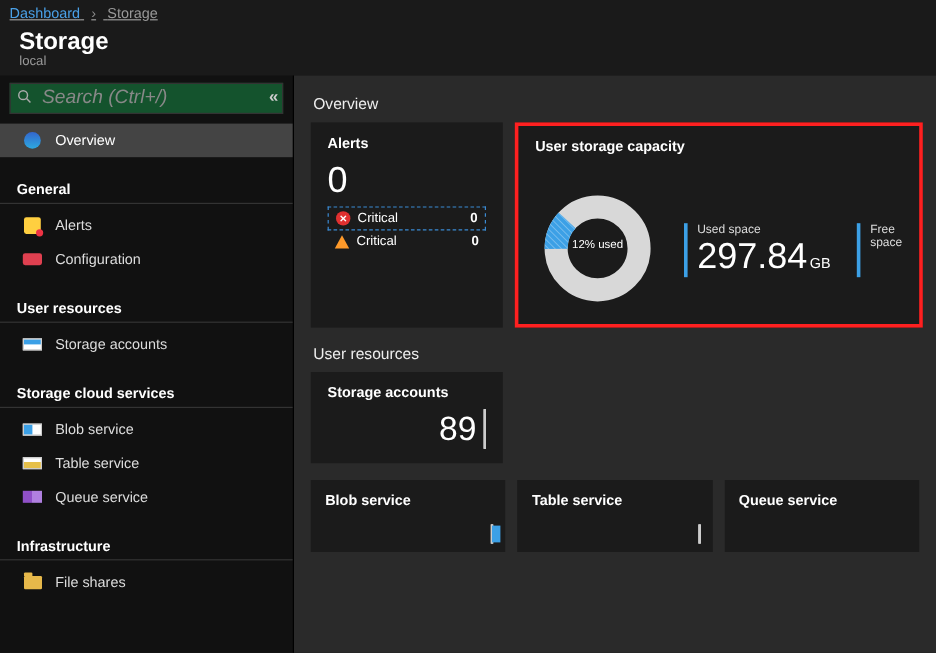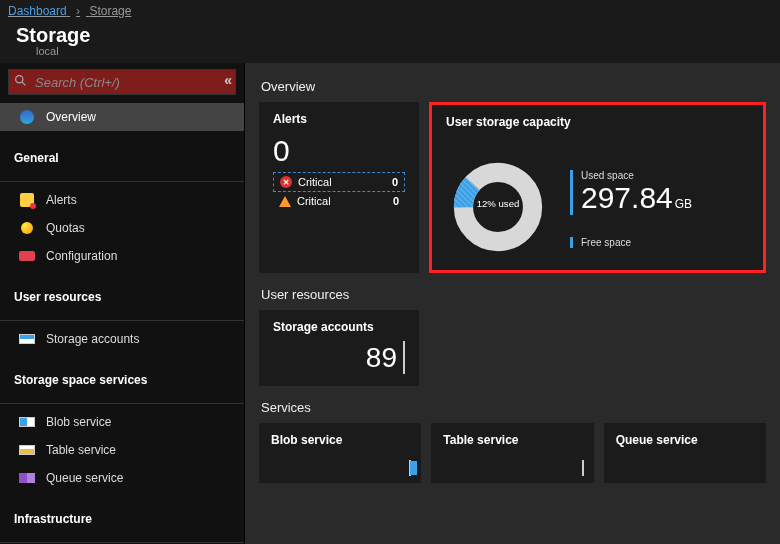--- a/index.html
+++ b/index.html
@@ -6,39 +6,39 @@
   body { background:#1a1a1a; color:#ccc; font-family:"Segoe UI",Arial,sans-serif; font-size:12px; width:780px; height:544px; overflow:hidden; position:relative; }
 
   
   .breadcrumb { padding:4px 8px; font-size:12px; color:#999;text-decoration:underline; }
   .breadcrumb a { color:#4aa0e6; text-decoration:none; }
   .breadcrumb .sep { margin:0 6px; color:#888; }
 
   
   .header { padding:2px 8px 6px 16px; }
   .header h1 { color:#fff; font-size:20px; font-weight:600; }
-  .header .sub { color:#999; font-size:11px; margin-top:-2px;margin-left:20px; }
+  .header .sub { color:#999; font-size:11px; margin-top:-2px; }
 
   
   .main { display:flex; height:calc(100% - 58px); }
   .sidebar { width:245px; background:#111; border-right:1px solid #000; padding:6px 0 0 0; overflow-y:auto; }
   .content { flex:1; background:#2a2a2a; padding:10px 14px 0 14px; overflow-y:auto; }
 
   
   .search-wrap { position:relative; padding:0 8px 8px 8px; }
-  .search-input { width:100%; background:#7f1d1d; border:1px solid #333; color:#aaa; padding:4px 20px 4px 26px; font-size:13px; font-style:italic; height:26px; }
+  .search-input { width:100%; background:#14532d; border:1px solid #333; color:#aaa; padding:4px 20px 4px 26px; font-size:16px; font-style:italic; height:26px; }
   .search-input::placeholder { color:#888; font-style:italic; }
   .search-icon { position:absolute; left:14px; top:5px; color:#aaa; }
   .collapse-btn { position:absolute; right:12px; top:3px; color:#ccc; font-size:14px; font-weight:bold; cursor:pointer; }
 
   
   .nav-item { display:flex; align-items:center; padding:6px 10px 6px 18px; cursor:pointer; color:#ddd; }
   .nav-item.active { background:#444; color:#fff; }
   .nav-item .icon { width:18px; height:16px; margin-right:10px; display:inline-flex; align-items:center; justify-content:center; }
-  .section-header { color:#fff; font-weight:600; font-size:12px; padding:10px 10px 16px 14px; border-bottom:1px solid #333; margin-bottom:4px; margin-top:10px; }
+  .section-header { color:#fff; font-weight:600; font-size:12px; padding:10px 10px 4px 14px; border-bottom:1px solid #333; margin-bottom:4px; margin-top:10px; }
 
   
   .ico-overview{width:14px;height:14px;border-radius:50%;background:linear-gradient(#36c,#2da9e0);}
   .ico-alerts{width:14px;height:14px;background:#ffcf40;border-radius:2px;position:relative;}
   .ico-alerts::after{content:"";position:absolute;right:-2px;bottom:-2px;width:6px;height:6px;border-radius:50%;background:#e34;}
   .ico-quotas{width:12px;height:12px;border-radius:50%;background:radial-gradient(circle at 30% 30%,#ffeb3b,#ff9800);}
   .ico-config{width:16px;height:10px;background:#e04050;border-radius:2px;}
   .ico-storage{width:16px;height:10px;background:#fff;border:1px solid #ccc;position:relative;}
   .ico-storage::after{content:"";position:absolute;top:0;left:0;right:0;height:4px;background:#3ca0e6;}
   .ico-blob{width:16px;height:10px;background:#fff;border:1px solid #ccc;position:relative;}
@@ -63,21 +63,21 @@
   .alert-row .lbl { margin-left:6px; flex:1; }
   .alert-row .val { margin-left:10px; font-weight:600; }
   .badge-crit{width:12px;height:12px;border-radius:50%;background:#e03030;display:inline-flex;align-items:center;justify-content:center;color:#fff;font-size:8px;font-weight:bold;}
   .badge-warn{width:0;height:0;border-left:6px solid transparent;border-right:6px solid transparent;border-bottom:11px solid #ff9a2a;display:inline-block;}
 
   
   .capacity-card { flex:1; display:flex; gap:16px; align-items:center; }
   .cap-highlight { border:3px solid #ff2020; }
   .donut-wrap{margin-left:4px;margin-top:6px;}
   .donut-center{font-size:10px;fill:#fff;text-anchor:middle;}
-  .cap-metrics{display:flex;flex-direction:column;gap:22px;margin-top:6px;justify-content:center;}
+  .cap-metrics{display:flex;flex-direction:row;gap:22px;margin-top:6px;justify-content:center;}
   .metric{border-left:3px solid #3ca0e6;padding-left:8px;}
   .metric .mlabel{font-size:10px;color:#ddd;}
   .metric .mval{font-size:30px;font-weight:400;color:#fff;}
   .metric .munit{font-size:12px;margin-left:2px;}
 
   
   .sa-card{flex:0 0 160px;}
   .sa-val{font-size:28px;font-weight:400;text-align:right;margin-top:4px;display:flex;align-items:center;justify-content:flex-end;gap:6px;}
 
   
@@ -123,40 +123,34 @@
 
     <div class="section-header">General</div>
     <div class="nav-item">
       <span class="icon">
           <span class="ico-alerts"></span>
         </span>
       <span>Alerts</span>
     </div>
     <div class="nav-item">
       <span class="icon">
-          <span class="ico-quotas"></span>
-        </span>
-      <span>Quotas</span>
-    </div>
-    <div class="nav-item">
-      <span class="icon">
           <span class="ico-config"></span>
         </span>
       <span>Configuration</span>
     </div>
 
     <div class="section-header">User resources</div>
     <div class="nav-item">
       <span class="icon">
           <span class="ico-storage"></span>
         </span>
       <span>Storage accounts</span>
     </div>
 
-    <div class="section-header">Storage space services</div>
+    <div class="section-header">Storage cloud services</div>
     <div class="nav-item">
       <span class="icon">
           <span class="ico-blob"></span>
         </span>
       <span>Blob service</span>
     </div>
     <div class="nav-item">
       <span class="icon">
           <span class="ico-table"></span>
         </span>
@@ -233,21 +227,20 @@
     <div class="cards-row">
       <div class="card sa-card">
         <div class="card-title">Storage accounts</div>
         <div class="sa-val">
           <span>89</span>
           <span class="icon"><span class="ico-storage" style="width:18px;height:12px;"></span></span>
         </div>
       </div>
     </div>
 
-    <div class="section-title">Services</div>
     <div class="svc-row">
       <div class="svc-card">
         <div class="card-title">Blob service</div>
         <span class="icon"><span class="ico-blob" style="width:18px;height:12px;"></span></span>
       </div>
       <div class="svc-card">
         <div class="card-title">Table service</div>
         <span class="icon"><span class="ico-table" style="width:18px;height:12px;"></span></span>
       </div>
       <div class="svc-card">

